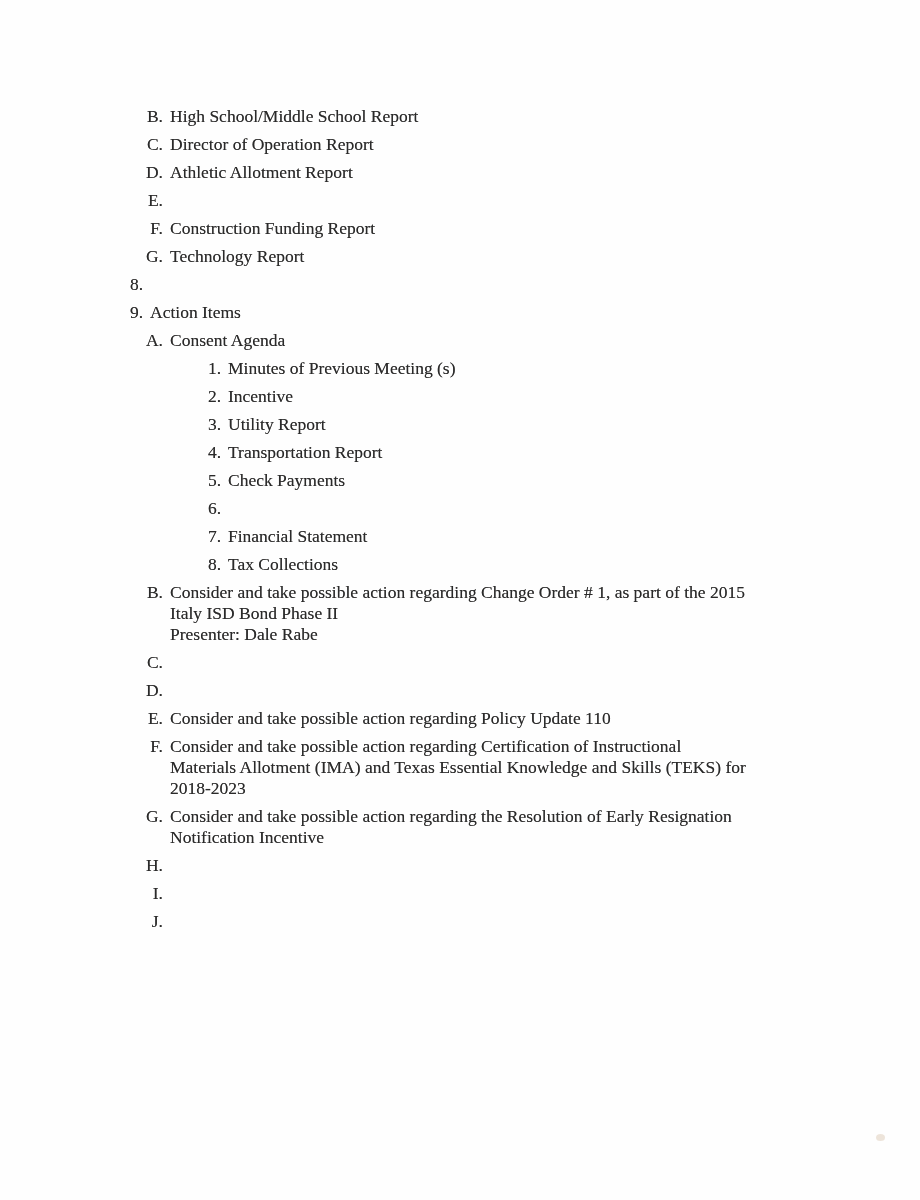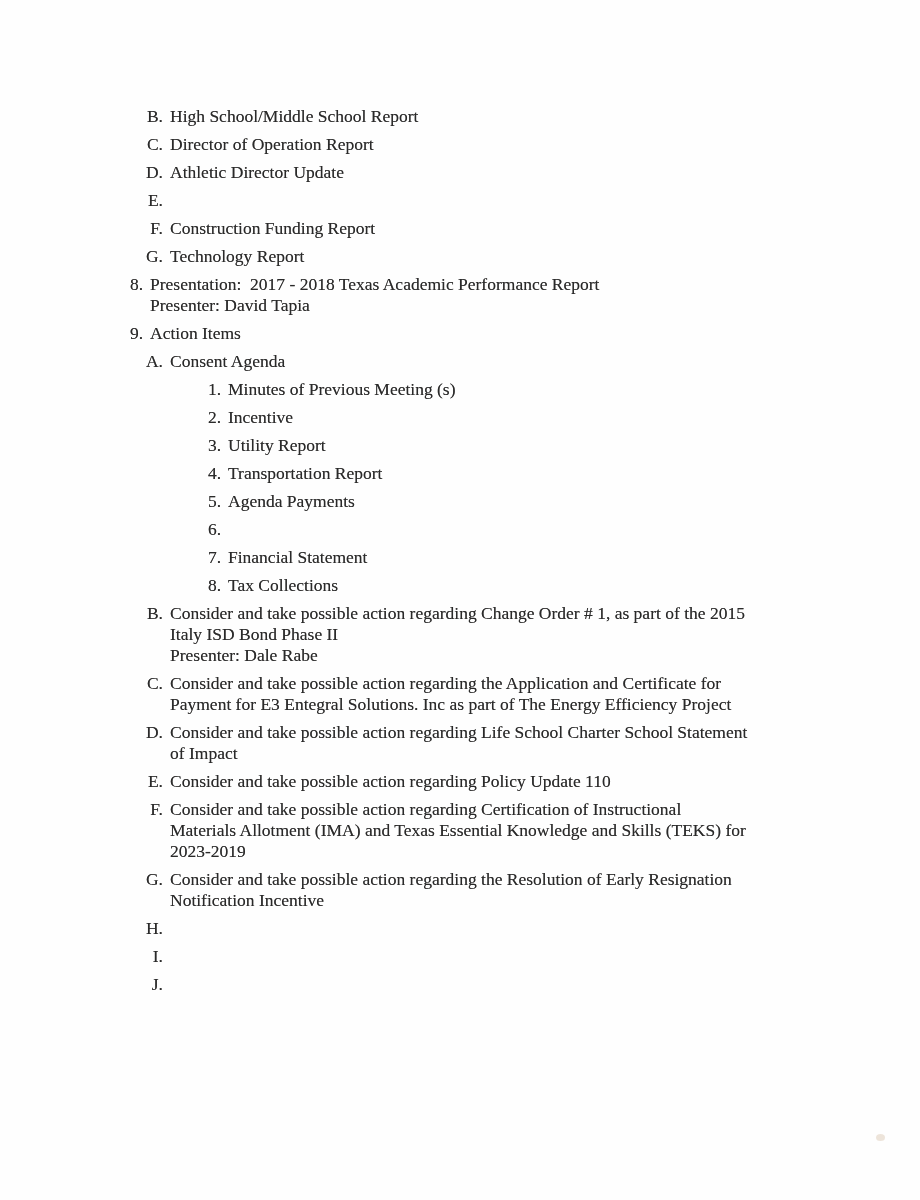--- a/index.html
+++ b/index.html
@@ -62,37 +62,35 @@
       <div class="row indent-2">
         <span class="label">B.</span>
         <span class="text">High School/Middle School Report</span>
       </div>
       <div class="row indent-2">
         <span class="label">C.</span>
         <span class="text">Director of Operation Report</span>
       </div>
       <div class="row indent-2">
         <span class="label">D.</span>
-        <span class="text">Athletic Director Update</span>
+        <span class="text">Athletic Allotment Report</span>
       </div>
       <div class="row indent-2">
         <span class="label">E.</span>
       </div>
       <div class="row indent-2">
         <span class="label">F.</span>
         <span class="text">Construction Funding Report</span>
       </div>
       <div class="row indent-2">
         <span class="label">G.</span>
         <span class="text">Technology Report</span>
       </div>
       <div class="row indent-1">
         <span class="label">8.</span>
-        <span class="text">Presentation:  2017 - 2018 Texas Academic Performance Report
-Presenter: David Tapia</span>
       </div>
       <div class="row indent-1">
         <span class="label">9.</span>
         <span class="text">Action Items</span>
       </div>
       <div class="row indent-2">
         <span class="label">A.</span>
         <span class="text">Consent Agenda</span>
       </div>
       <div class="row indent-3">
@@ -106,58 +104,54 @@
       <div class="row indent-3">
         <span class="label">3.</span>
         <span class="text">Utility Report</span>
       </div>
       <div class="row indent-3">
         <span class="label">4.</span>
         <span class="text">Transportation Report</span>
       </div>
       <div class="row indent-3">
         <span class="label">5.</span>
-        <span class="text">Agenda Payments</span>
+        <span class="text">Check Payments</span>
       </div>
       <div class="row indent-3">
         <span class="label">6.</span>
       </div>
       <div class="row indent-3">
         <span class="label">7.</span>
         <span class="text">Financial Statement</span>
       </div>
       <div class="row indent-3">
         <span class="label">8.</span>
         <span class="text">Tax Collections</span>
       </div>
       <div class="row indent-2">
         <span class="label">B.</span>
         <span class="text">Consider and take possible action regarding Change Order # 1, as part of the 2015
 Italy ISD Bond Phase II
 Presenter: Dale Rabe</span>
       </div>
       <div class="row indent-2">
         <span class="label">C.</span>
-        <span class="text">Consider and take possible action regarding the Application and Certificate for
-Payment for E3 Entegral Solutions. Inc as part of The Energy Efficiency Project</span>
       </div>
       <div class="row indent-2">
         <span class="label">D.</span>
-        <span class="text">Consider and take possible action regarding Life School Charter School Statement
-of Impact</span>
       </div>
       <div class="row indent-2">
         <span class="label">E.</span>
         <span class="text">Consider and take possible action regarding Policy Update 110</span>
       </div>
       <div class="row indent-2">
         <span class="label">F.</span>
         <span class="text">Consider and take possible action regarding Certification of Instructional
 Materials Allotment (IMA) and Texas Essential Knowledge and Skills (TEKS) for
-2023-2019</span>
+2018-2023</span>
       </div>
       <div class="row indent-2">
         <span class="label">G.</span>
         <span class="text">Consider and take possible action regarding the Resolution of Early Resignation
 Notification Incentive</span>
       </div>
       <div class="row indent-2">
         <span class="label">H.</span>
       </div>
       <div class="row indent-2">

